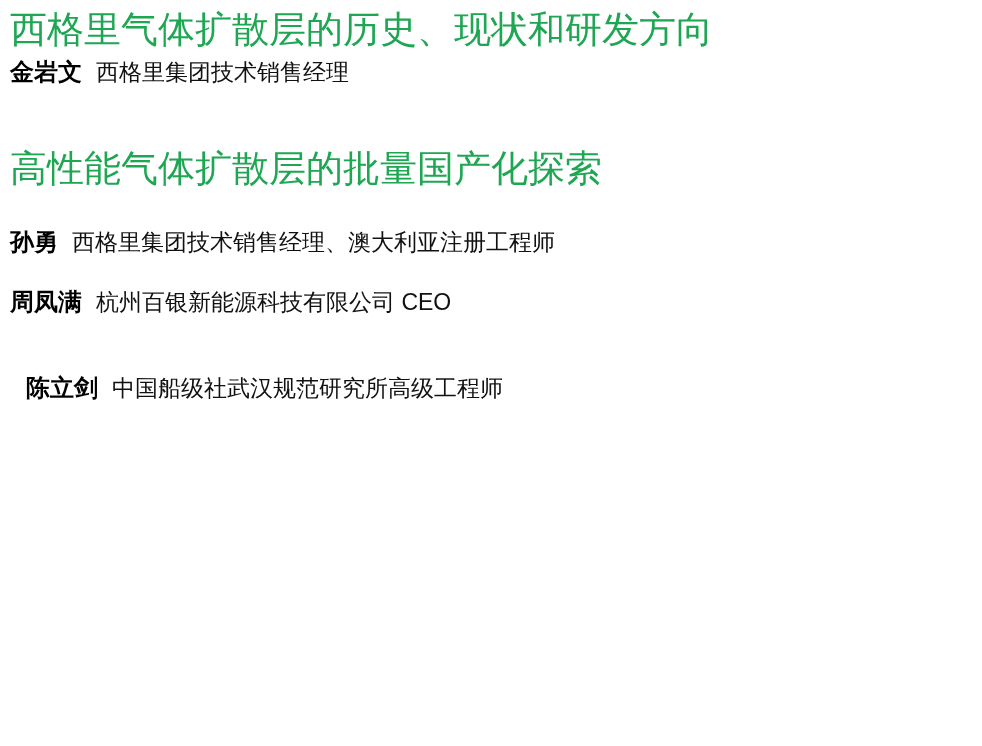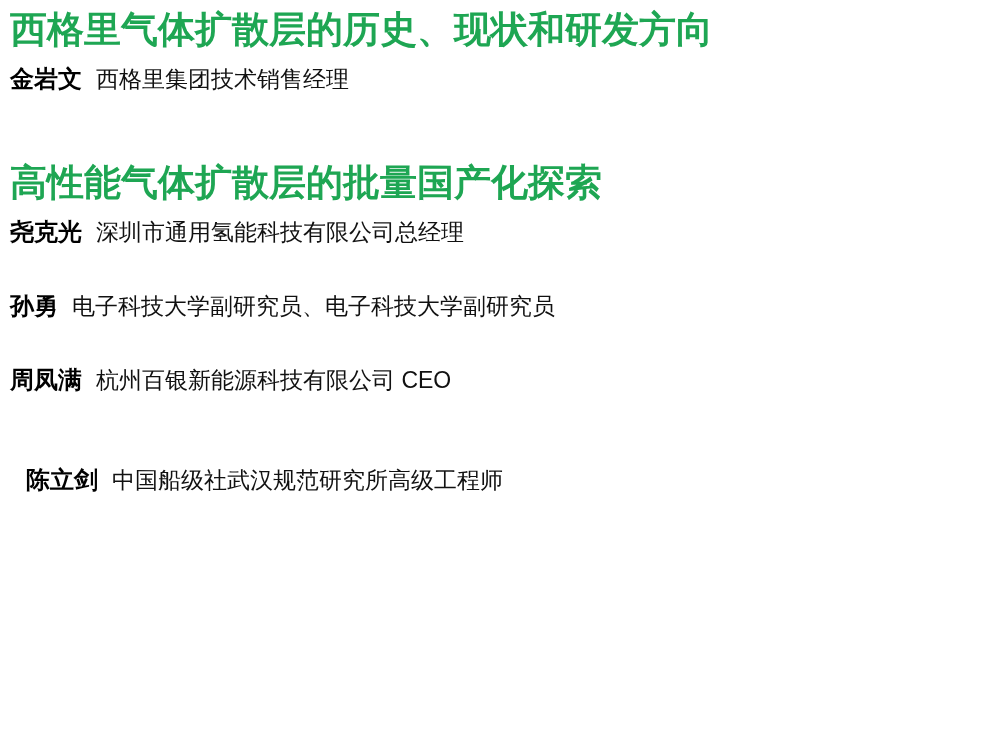--- a/index.html
+++ b/index.html
@@ -19,28 +19,28 @@
   }
   .agenda {
     width: 872px;
   }
   .session {
     max-width: 860px;
   }
   .session .title {
     margin: 0;
     font-size: 37px;
-    font-weight: 700;
+    font-weight: 400;
     line-height: 52px;
     color: var(--accent);
     letter-spacing: 0;
   }
   .session .byline {
     margin: 6px 0 0 0;
-    line-height: 34px;
+    line-height: 20px;
     white-space: nowrap;
   }
   .session .speaker {
     font-size: 24px;
     font-weight: 700;
     color: #000000;
     margin-right: 14px;
   }
   .session .affil {
     font-size: 23px;
@@ -65,28 +65,25 @@
 
   <section class="session session-1">
     <h2 class="title">西格里气体扩散层的历史、现状和研发方向</h2>
     <p class="byline">
       <span class="speaker">金岩文</span><span class="affil">西格里集团技术销售经理</span>
     </p>
   </section>
 
   <section class="session session-2">
     <h2 class="title">高性能气体扩散层的批量国产化探索</h2>
-    <p class="byline">
-      <span class="speaker">尧克光</span><span class="affil">深圳市通用氢能科技有限公司总经理</span>
-    </p>
   </section>
 
   <section class="session session-3">
     <p class="byline">
-      <span class="speaker">孙勇</span><span class="affil">电子科技大学副研究员、电子科技大学副研究员</span>
+      <span class="speaker">孙勇</span><span class="affil">西格里集团技术销售经理、澳大利亚注册工程师</span>
     </p>
   </section>
 
   <section class="session session-4">
     <p class="byline">
       <span class="speaker">周凤满</span><span class="affil">杭州百银新能源科技有限公司 CEO</span>
     </p>
   </section>
 
   <section class="session session-5">

